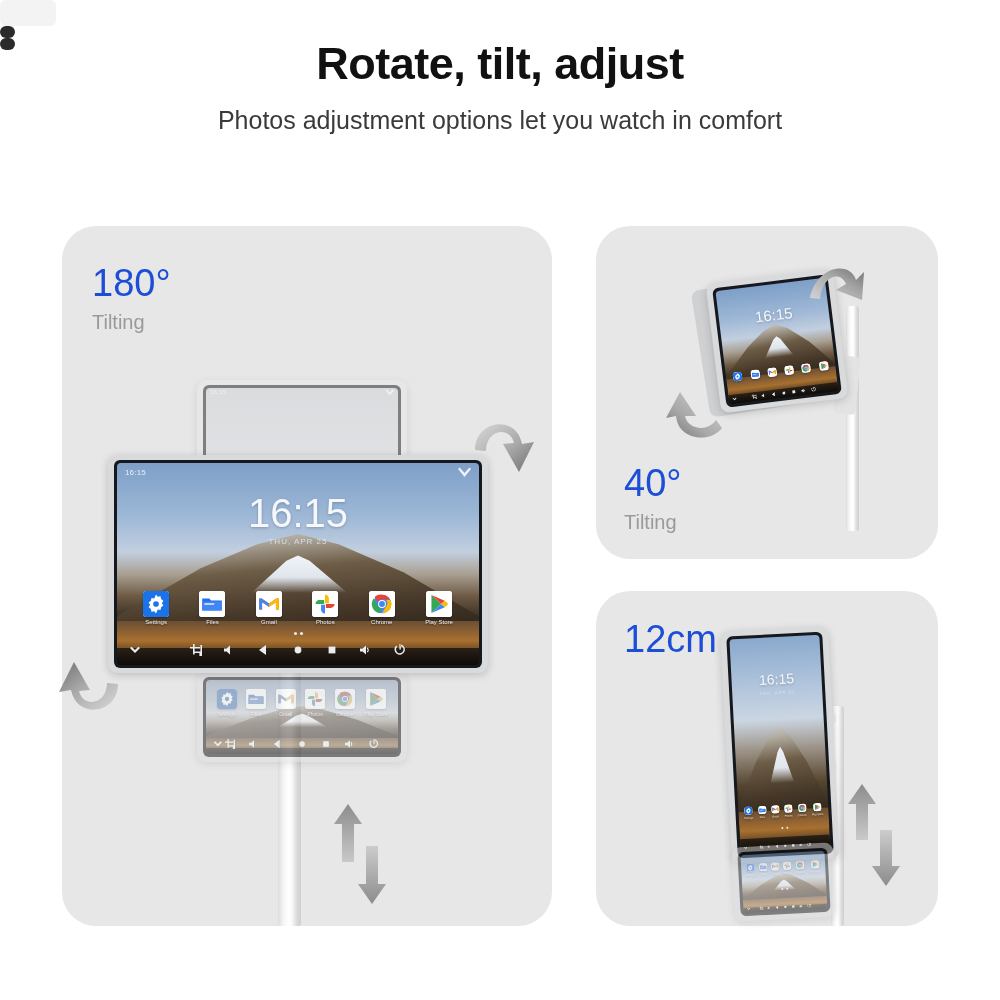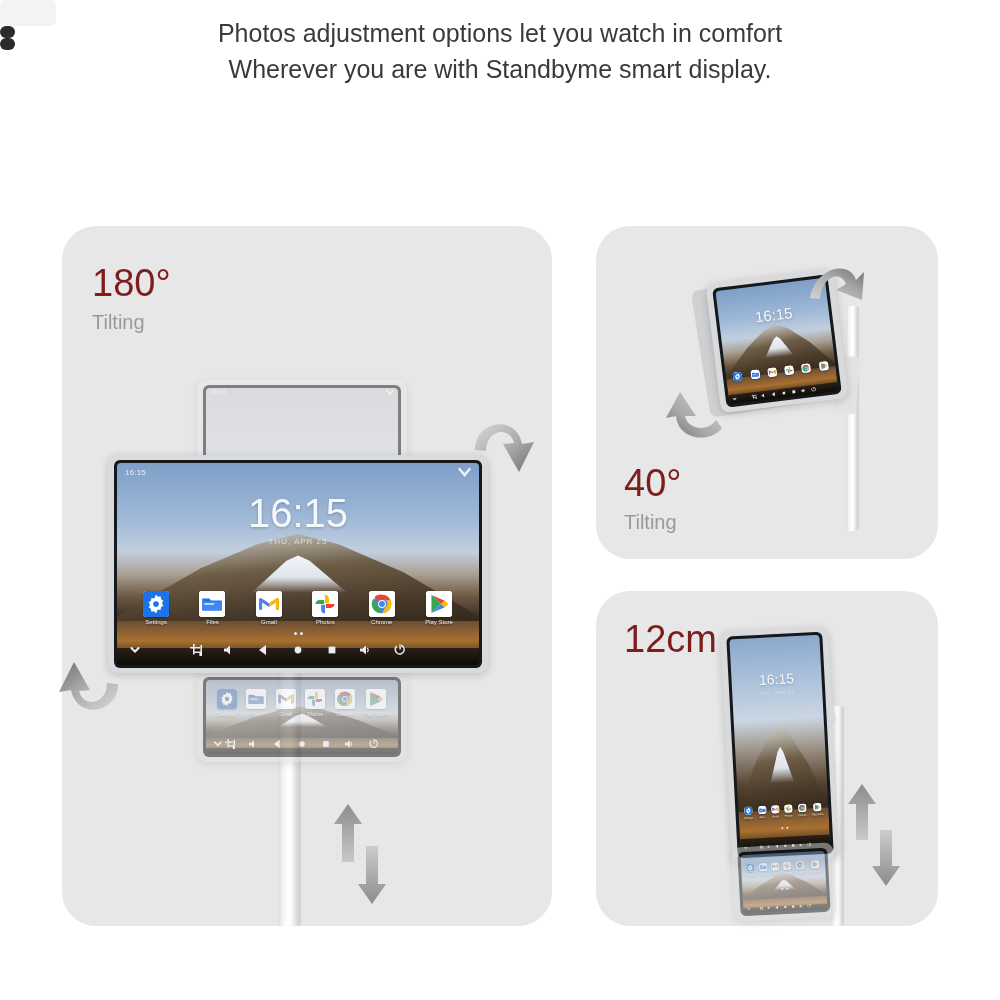--- a/index.html
+++ b/index.html
@@ -14,21 +14,21 @@
     margin-top:40px;line-height:1.05;
   }
   .sub{font-size:25px;color:#3a3a3a;line-height:1.42;margin-top:16px;font-weight:400;}
 
   .panel{position:absolute;background:#e7e7e7;border-radius:34px;overflow:hidden;}
   #panel-rotate{left:62px;top:226px;width:490px;height:700px;}
   #panel-tilt{left:596px;top:226px;width:342px;height:333px;}
   #panel-height{left:596px;top:591px;width:342px;height:335px;}
 
   .plabel{position:absolute;z-index:7;}
-  .pl-value{font-size:38px;color:#7f1d1d;line-height:1;font-weight:400;letter-spacing:0px;}
+  .pl-value{font-size:38px;color:#1d4ed8;line-height:1;font-weight:400;letter-spacing:0px;}
   .pl-name{font-size:20px;color:#9a9a9a;line-height:1.18;margin-top:9px;font-weight:400;}
 
   #lbl-rotate{left:92px;top:264px;}
   #lbl-tilt{left:624px;top:464px;}
   #lbl-height{left:624px;top:620px;}
 
   
   .device{position:absolute;box-sizing:border-box;background:#d9dadc;
     border-radius:9px;padding:5px 6px;box-shadow:0 2px 8px rgba(0,0,0,.18);}
   .bezel{position:relative;width:100%;height:100%;background:#15181c;border-radius:6px;
@@ -110,23 +110,23 @@
   #pole-h{left:831px;top:706px;width:13px;height:220px;}
   #poletop-h{left:830px;top:700px;width:15px;height:12px;background:#2b2b2b;border-radius:7px;}
   #arm-h1{position:absolute;left:802px;top:714px;width:34px;height:10px;background:#ededed;border-radius:3px;transform:rotate(-4deg);}
   #arm-h2{position:absolute;left:802px;top:762px;width:34px;height:10px;background:#ededed;border-radius:3px;transform:rotate(-4deg);}
   #arm-hv{position:absolute;left:806px;top:706px;width:10px;height:72px;background:#e8e8e8;border-radius:3px;transform:rotate(-3deg);}
 </style>
 </head>
 <body>
 
 <div class="header">
+  <div class="title">Rotate, tilt, adjust</div>
   <div class="sub">
     <div>Photos adjustment options let you watch in comfort</div>
-    <div>Wherever you are with Standbyme smart display.</div>
   </div>
 </div>
 
 <div class="panel" id="panel-rotate"></div>
 
 <div class="plabel" id="lbl-rotate">
   <div class="pl-value">180°</div>
   <div class="pl-name">Tilting</div>
 </div>
 

